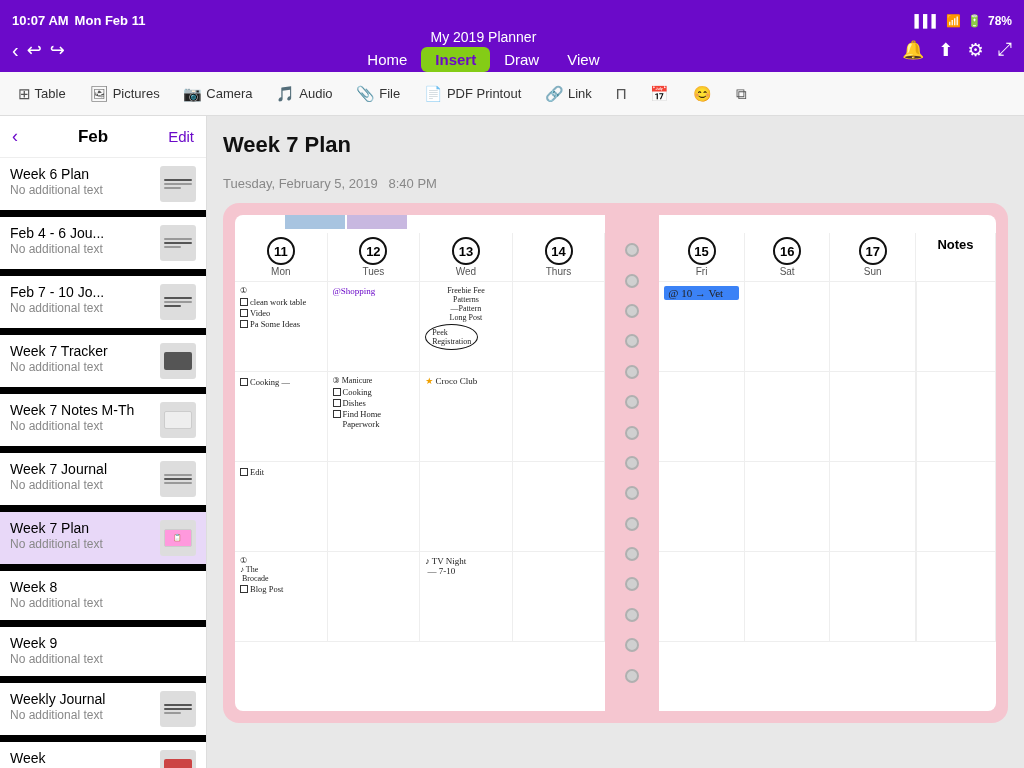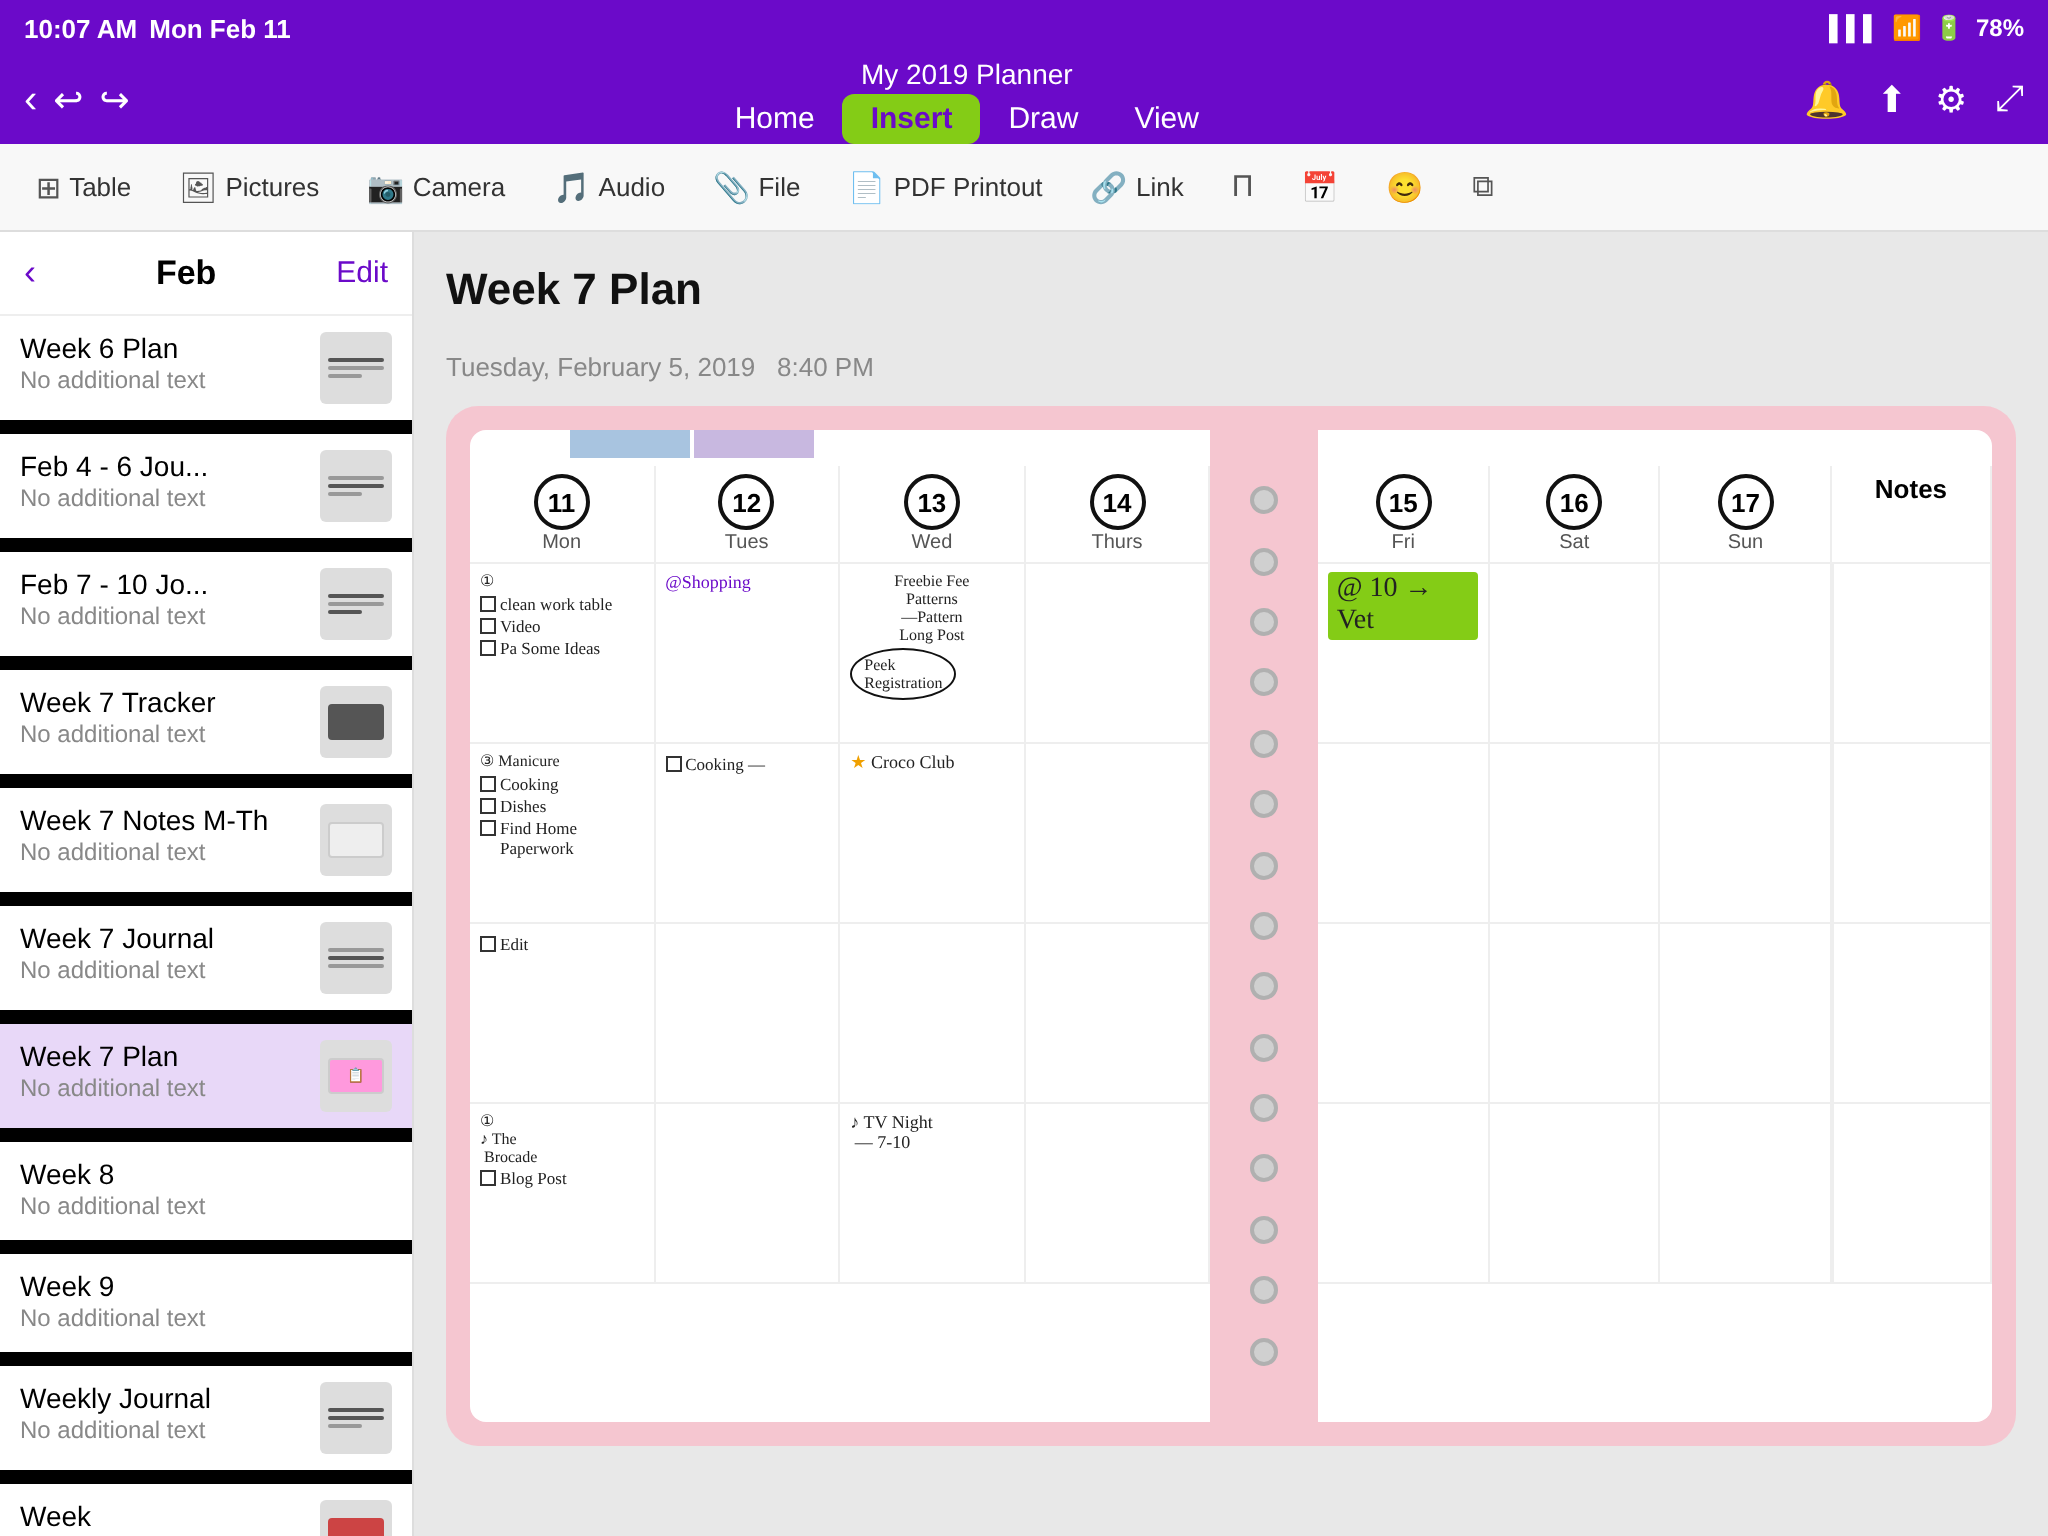--- a/index.html
+++ b/index.html
@@ -4,21 +4,21 @@
   <style>
     * { box-sizing: border-box; margin: 0; padding: 0; }
     body { font-family: -apple-system, 'Helvetica Neue', sans-serif; background: #f0f0f0; width: 1024px; height: 768px; overflow: hidden; }
 
     
     .status-bar {
       background: #6b0ac9;
       color: white;
       display: flex;
       justify-content: space-between;
-      align-items: center;
+      align-items: flex-end;
       padding: 0 12px;
       height: 28px;
       font-size: 13px;
       font-weight: 600;
     }
     .status-left { display: flex; gap: 6px; align-items: center; }
     .status-right { display: flex; gap: 6px; align-items: center; font-size: 12px; }
 
     
     .nav-bar {
@@ -525,38 +525,38 @@
           </div>
           <div class="day-cell">
             <div class="handwritten" style="font-size:8px;text-align:center;">Freebie Fee<br>Patterns<br>—Pattern<br>Long Post</div>
             <div class="cloud-bubble handwritten">Peek<br>Registration</div>
           </div>
           <div class="day-cell"></div>
         </div>
 
         <div style="display:grid;grid-template-columns:repeat(4,1fr);">
           <div class="day-cell">
+            <div class="checkbox-item handwritten">
+                <span class="cb"></span>
+                <span>Cooking —</span>
+              </div>
+          </div>
+          <div class="day-cell">
             <div class="handwritten" style="font-size:8px;margin-bottom:2px;">③ Manicure</div>
             <div class="checkbox-item handwritten">
                 <span class="cb"></span>
                 <span>Cooking</span>
               </div>
             <div class="checkbox-item handwritten">
                 <span class="cb"></span>
                 <span>Dishes</span>
               </div>
             <div class="checkbox-item handwritten">
                 <span class="cb"></span>
                 <span>Find Home<br>Paperwork</span>
-              </div>
-          </div>
-          <div class="day-cell">
-            <div class="checkbox-item handwritten">
-                <span class="cb"></span>
-                <span>Cooking —</span>
               </div>
           </div>
           <div class="day-cell">
             <div class="handwritten"><span class="star">★</span> Croco Club</div>
           </div>
           <div class="day-cell"></div>
         </div>
 
         <div style="display:grid;grid-template-columns:repeat(4,1fr);">
           <div class="day-cell">
@@ -620,21 +620,21 @@
             <div class="day-number">17</div>
             <div class="day-name">Sun</div>
           </div>
           <div class="day-header">
             <div style="font-size:13px;font-weight:600;text-align:center;">Notes</div>
           </div>
         </div>
 
         <div style="display:grid;grid-template-columns:1fr 1fr 1fr 80px;">
           <div class="day-cell">
-            <div class="handwritten" style="background:#84cc16;padding:1px 4px;border-radius:2px;font-size:14px;">@ 10 → Vet</div>
+            <div class="handwritten" style="background:#3b82f6;padding:1px 4px;border-radius:2px;font-size:11px;">@ 10 → Vet</div>
           </div>
           <div class="day-cell"></div>
           <div class="day-cell"></div>
           <div class="day-cell" style="border-left:1px solid #eee;"></div>
         </div>
 
         <div style="display:grid;grid-template-columns:1fr 1fr 1fr 80px;">
           <div class="day-cell"></div>
           <div class="day-cell"></div>
           <div class="day-cell"></div>

